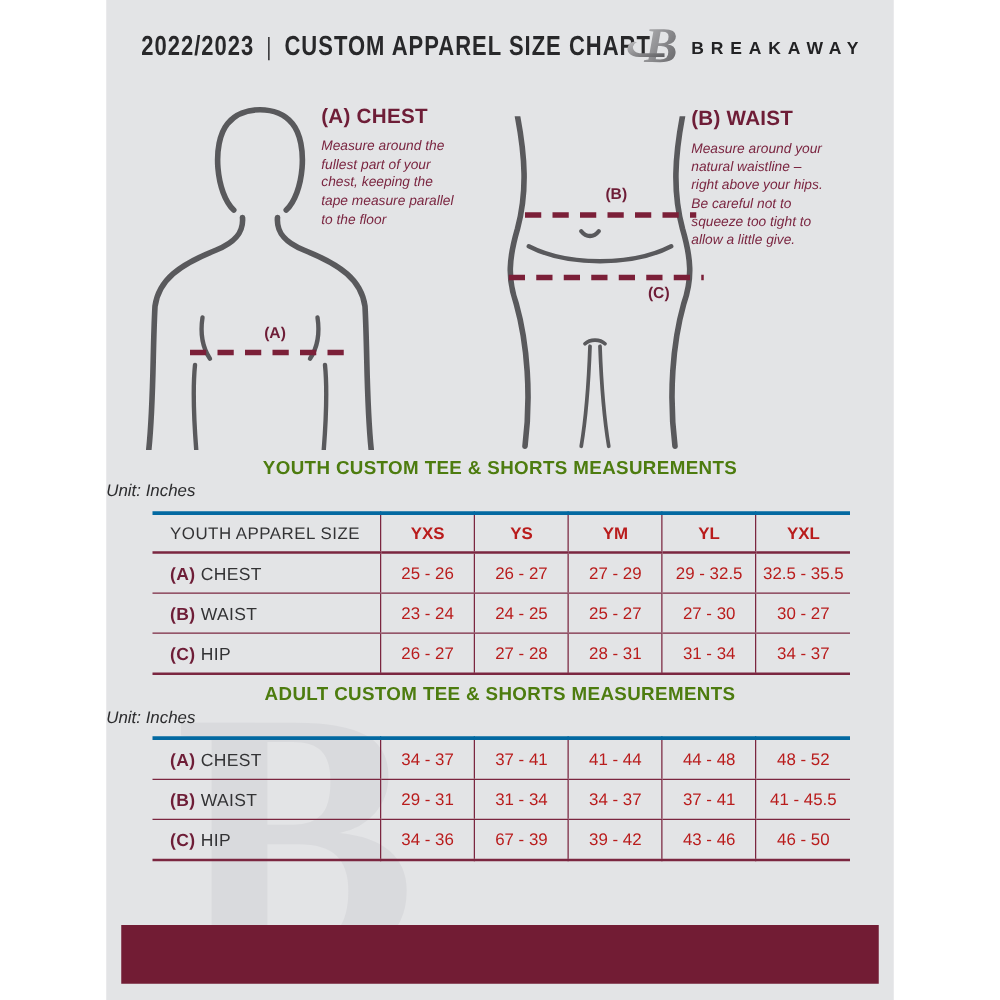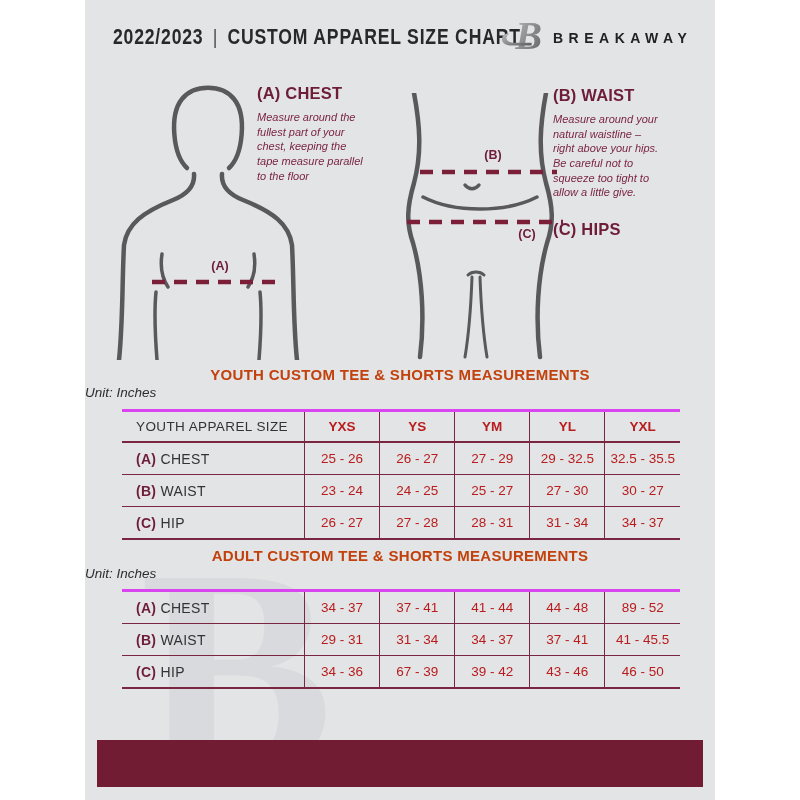--- a/index.html
+++ b/index.html
@@ -28,30 +28,30 @@
   .fig{position:absolute;}
   .fig-torso{left:25px;top:82px;}
   .fig-hips{left:305px;top:93px;}
   .measure-label{position:absolute;font-size:12.5px;font-weight:bold;color:#6e1d37;width:34px;text-align:center;}
   .lbl-a{left:118px;top:259px;}
   .lbl-b{left:391px;top:148px;}
   .lbl-c{left:425px;top:227px;}
 
   
   .tbl-title{position:absolute;left:0;width:630px;text-align:center;font-size:15px;font-weight:bold;
-             color:#c2410c;letter-spacing:.3px;}
+             color:#4d7c0f;letter-spacing:.3px;}
   .tbl-sub{position:absolute;left:0;width:630px;font-size:13.5px;font-style:italic;
            color:#2d2d2f;}
   .yt-title{top:366px;} .yt-sub{top:385px;}
   .ad-title{top:547px;} .ad-sub{top:566px;}
   .tbl-wrap{position:absolute;left:37px;width:558px;z-index:2;}
   .yt-wrap{top:409px;} .ad-wrap{top:589px;}
 
   table.size-table{width:558px;border-collapse:collapse;table-layout:fixed;
-                   border-top:3px solid #d946ef;border-bottom:2px solid #7b2640;}
+                   border-top:3px solid #0369a1;border-bottom:2px solid #7b2640;}
   table.size-table td{border-left:1.5px solid #7b2640;text-align:center;vertical-align:middle;
                       font-size:13.5px;color:#b91c1c;padding:0;}
   table.size-table td:first-child{width:168px;border-left:none;text-align:left;padding-left:14px;}
   table.size-table tr.head-row td{height:29px;font-weight:bold;border-bottom:2.5px solid #7b2640;}
   table.size-table tr.head-row td:first-child{font-weight:normal;font-size:13.5px;letter-spacing:.4px;color:#333335;}
   table.size-table tr.data-row td{height:31px;border-bottom:1.5px solid #7b2640;}
   table.size-table tr.data-row td:first-child{font-size:14px;color:#333335;letter-spacing:.3px;}
   table.size-table .pfx{font-weight:bold;color:#6e1d37;}
 
   
@@ -93,21 +93,20 @@
     <div class="instr instr-b">
       <h3>(B) WAIST</h3>
       <p>Measure around your
 natural waistline –
 right above your hips.
 Be careful not to
 squeeze too tight to
 allow a little give.</p>
     </div>
     <div class="instr instr-c">
-      <h3>(C) HIPS</h3>
     </div>
 
     <svg class="fig fig-torso" width="195" height="278" viewBox="0 0 195 278">
       <g fill="none" stroke="#59595c" stroke-width="4.5" stroke-linecap="round">
         <path d="M 77,86 C 63,73 59,33 72,17 C 84,2 112,2 124,17 C 137,33 133,73 119,86"></path>
         <path d="M 84,92 C 85,104 78,112 63,118 C 33,130 17,142 14,163 C 12,200 13,240 9,278"></path>
         <path d="M 112,92 C 111,104 118,112 133,118 C 163,130 179,142 182,163 C 184,200 183,240 187,278"></path>
         <path d="M 47,278 C 45,252 44,230 46,210" stroke-width="3.5"></path>
         <path d="M 149,278 C 151,252 152,230 150,210" stroke-width="3.5"></path>
         <path d="M 52,172 C 50,185 52,196 58,205" stroke-width="3.5"></path>
@@ -180,21 +179,21 @@
     <div class="tbl-sub ad-sub">Unit: Inches</div>
     <div class="tbl-wrap ad-wrap">
         <table class="size-table">
           <tbody>
             <tr class="data-row">
               <td><span class="pfx">(A)</span> CHEST</td>
               <td>34 - 37</td>
               <td>37 - 41</td>
               <td>41 - 44</td>
               <td>44 - 48</td>
-              <td>89 - 52</td>
+              <td>48 - 52</td>
             </tr>
             <tr class="data-row">
               <td><span class="pfx">(B)</span> WAIST</td>
               <td>29 - 31</td>
               <td>31 - 34</td>
               <td>34 - 37</td>
               <td>37 - 41</td>
               <td>41 - 45.5</td>
             </tr>
             <tr class="data-row">

